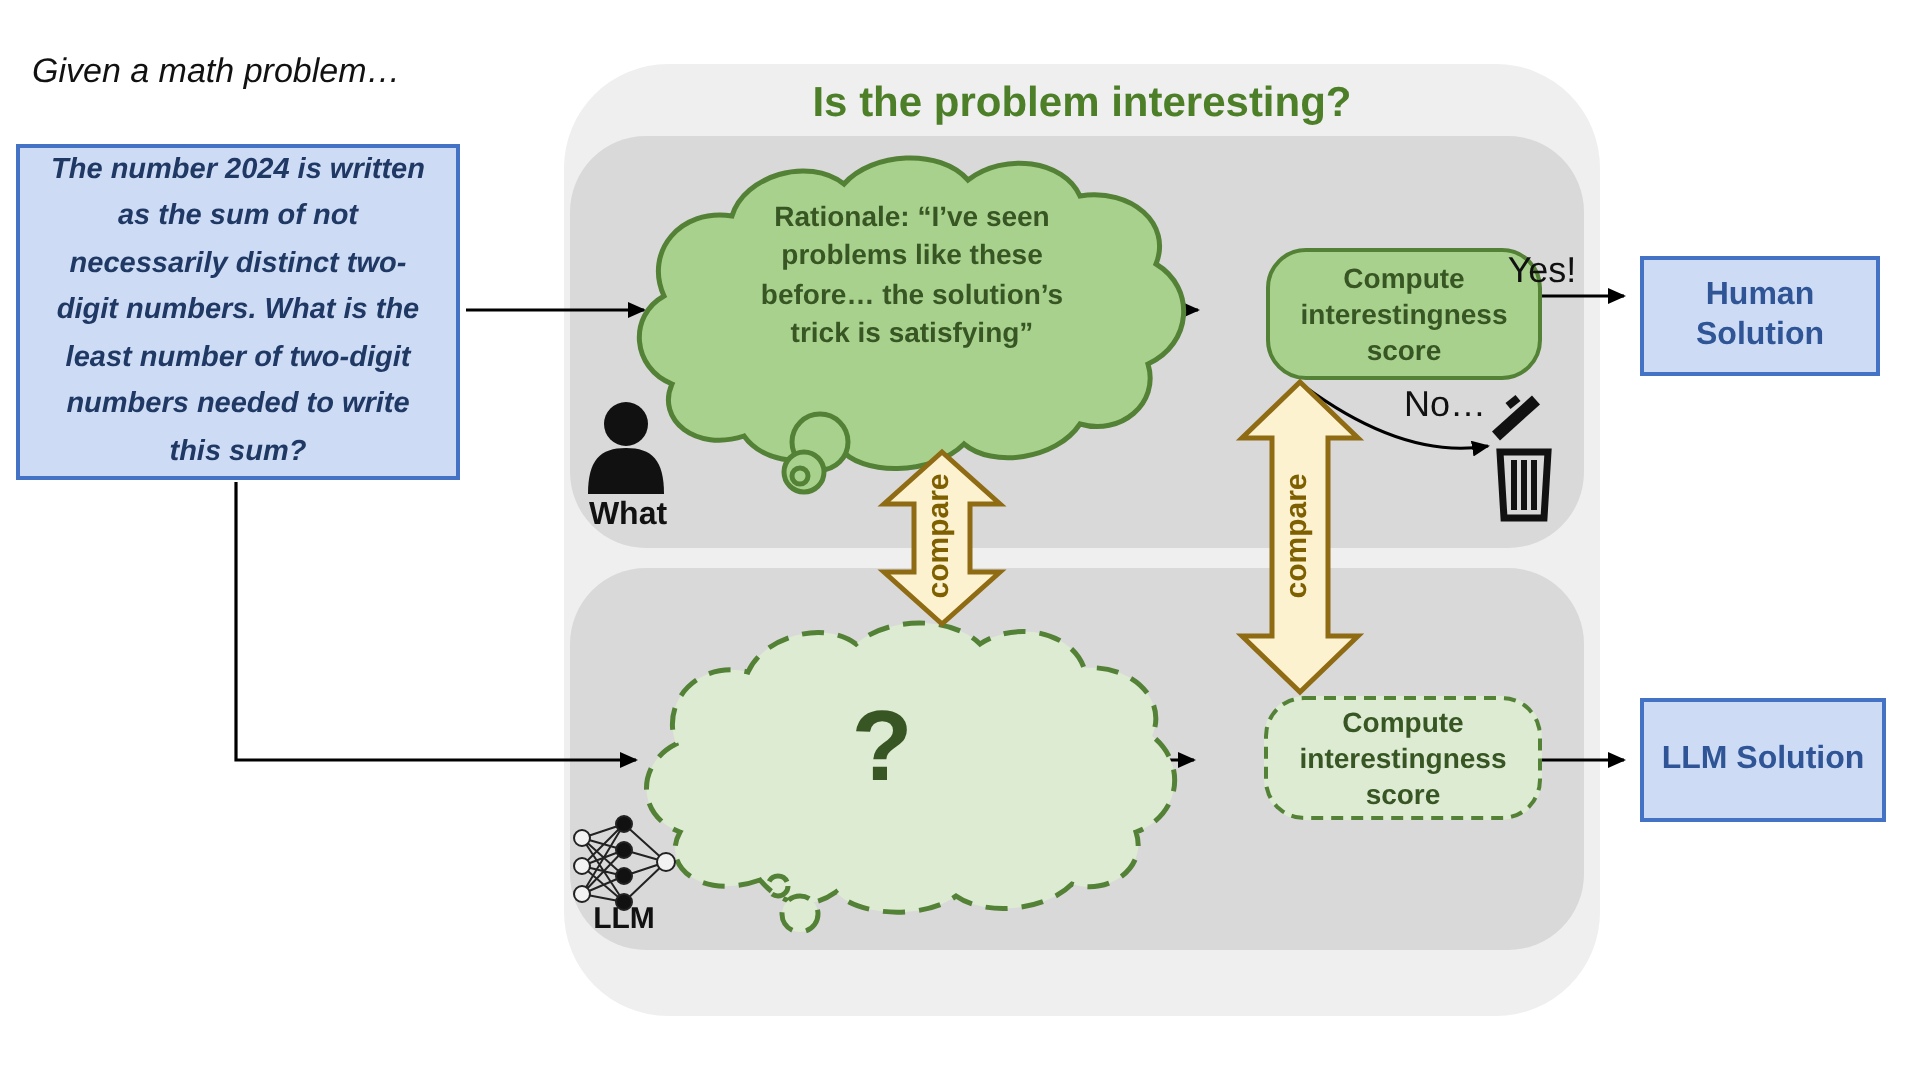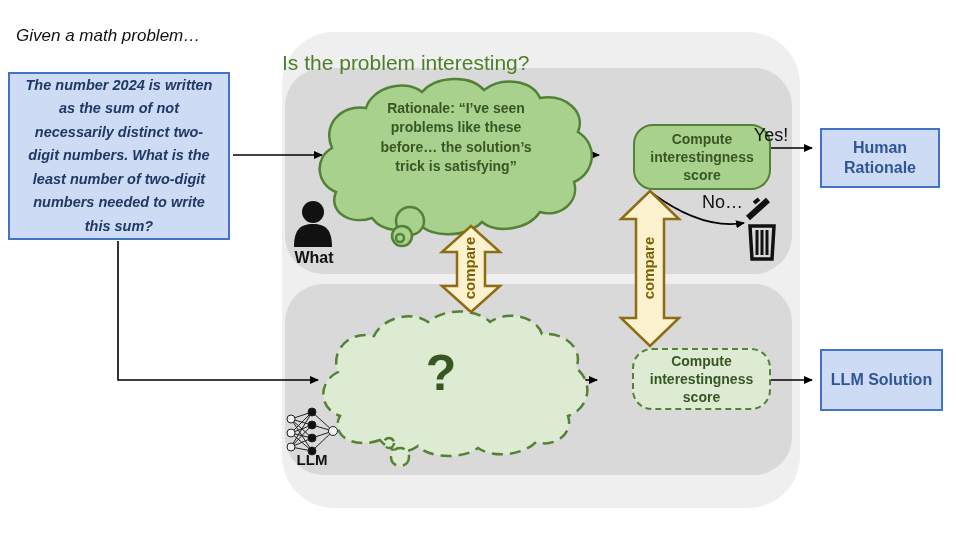--- a/index.html
+++ b/index.html
@@ -21,22 +21,22 @@
     padding:4px 10px;
   }
   .problem-box .txt{
     font-size:14.5px;font-weight:bold;font-style:italic;color:#1F3864;line-height:1.62;
   }
   .outer-container{
     left:282px;top:32px;width:518px;height:476px;border-radius:52px;
     background:#EFEFEF;
   }
   .main-title{
-    left:282px;top:51px;width:518px;
-    font-size:21px;font-weight:normal;color:#4C7F27;
+    left:282px;top:40px;width:518px;text-align:center;
+    font-size:21px;font-weight:bold;color:#4C7F27;
   }
   .panel{
     left:285px;width:507px;border-radius:38px;background:#D9D9D9;
   }
   .panel-human{top:68px;height:206px;}
   .panel-llm{top:284px;height:191px;}
 
   svg.overlay{left:0;top:0;width:956px;height:534px;}
 
   .cloud-text{
@@ -195,14 +195,14 @@
 
 <div class="abs yes-label">Yes!</div>
 <div class="abs no-label">No…</div>
 
 <div class="abs actor-label human-label">What</div>
 <div class="abs actor-label llm-label">LLM</div>
 
 <div class="abs compare-label compare-left">compare</div>
 <div class="abs compare-label compare-right">compare</div>
 
-<div class="abs solution-box solution-human">Human Rationale</div>
+<div class="abs solution-box solution-human">Human Solution</div>
 <div class="abs solution-box solution-llm">LLM Solution</div>
 
 </body></html>

